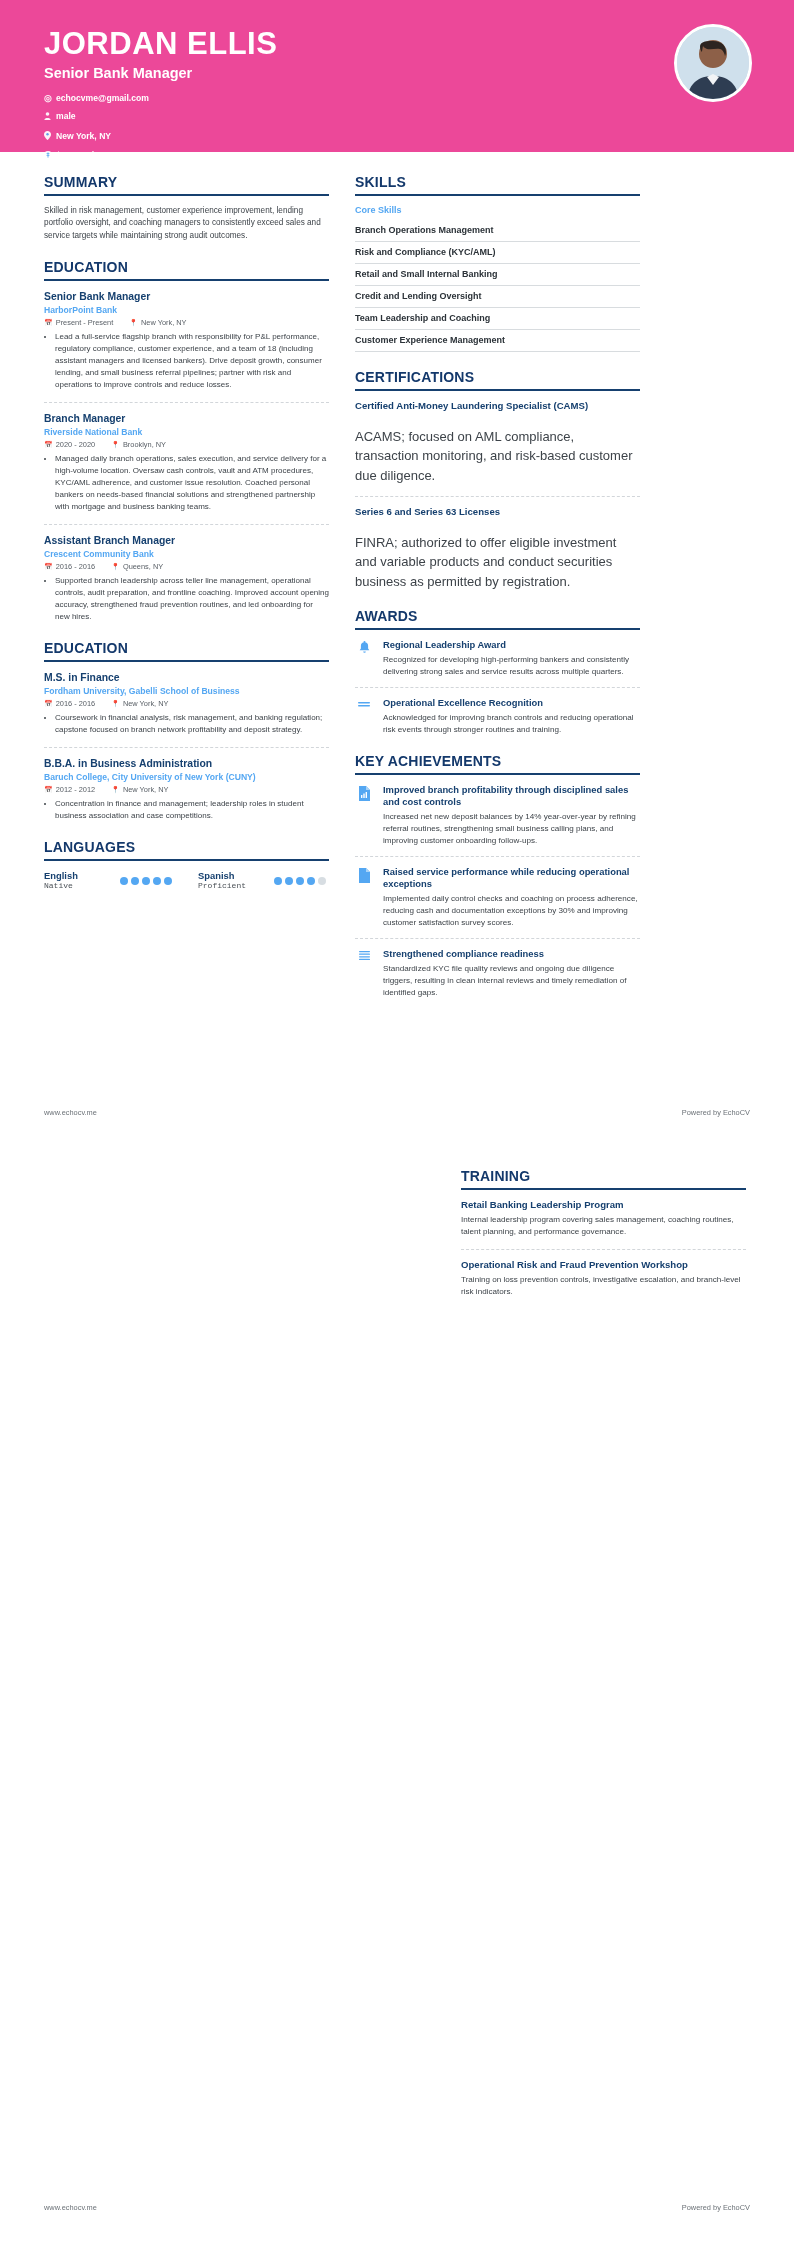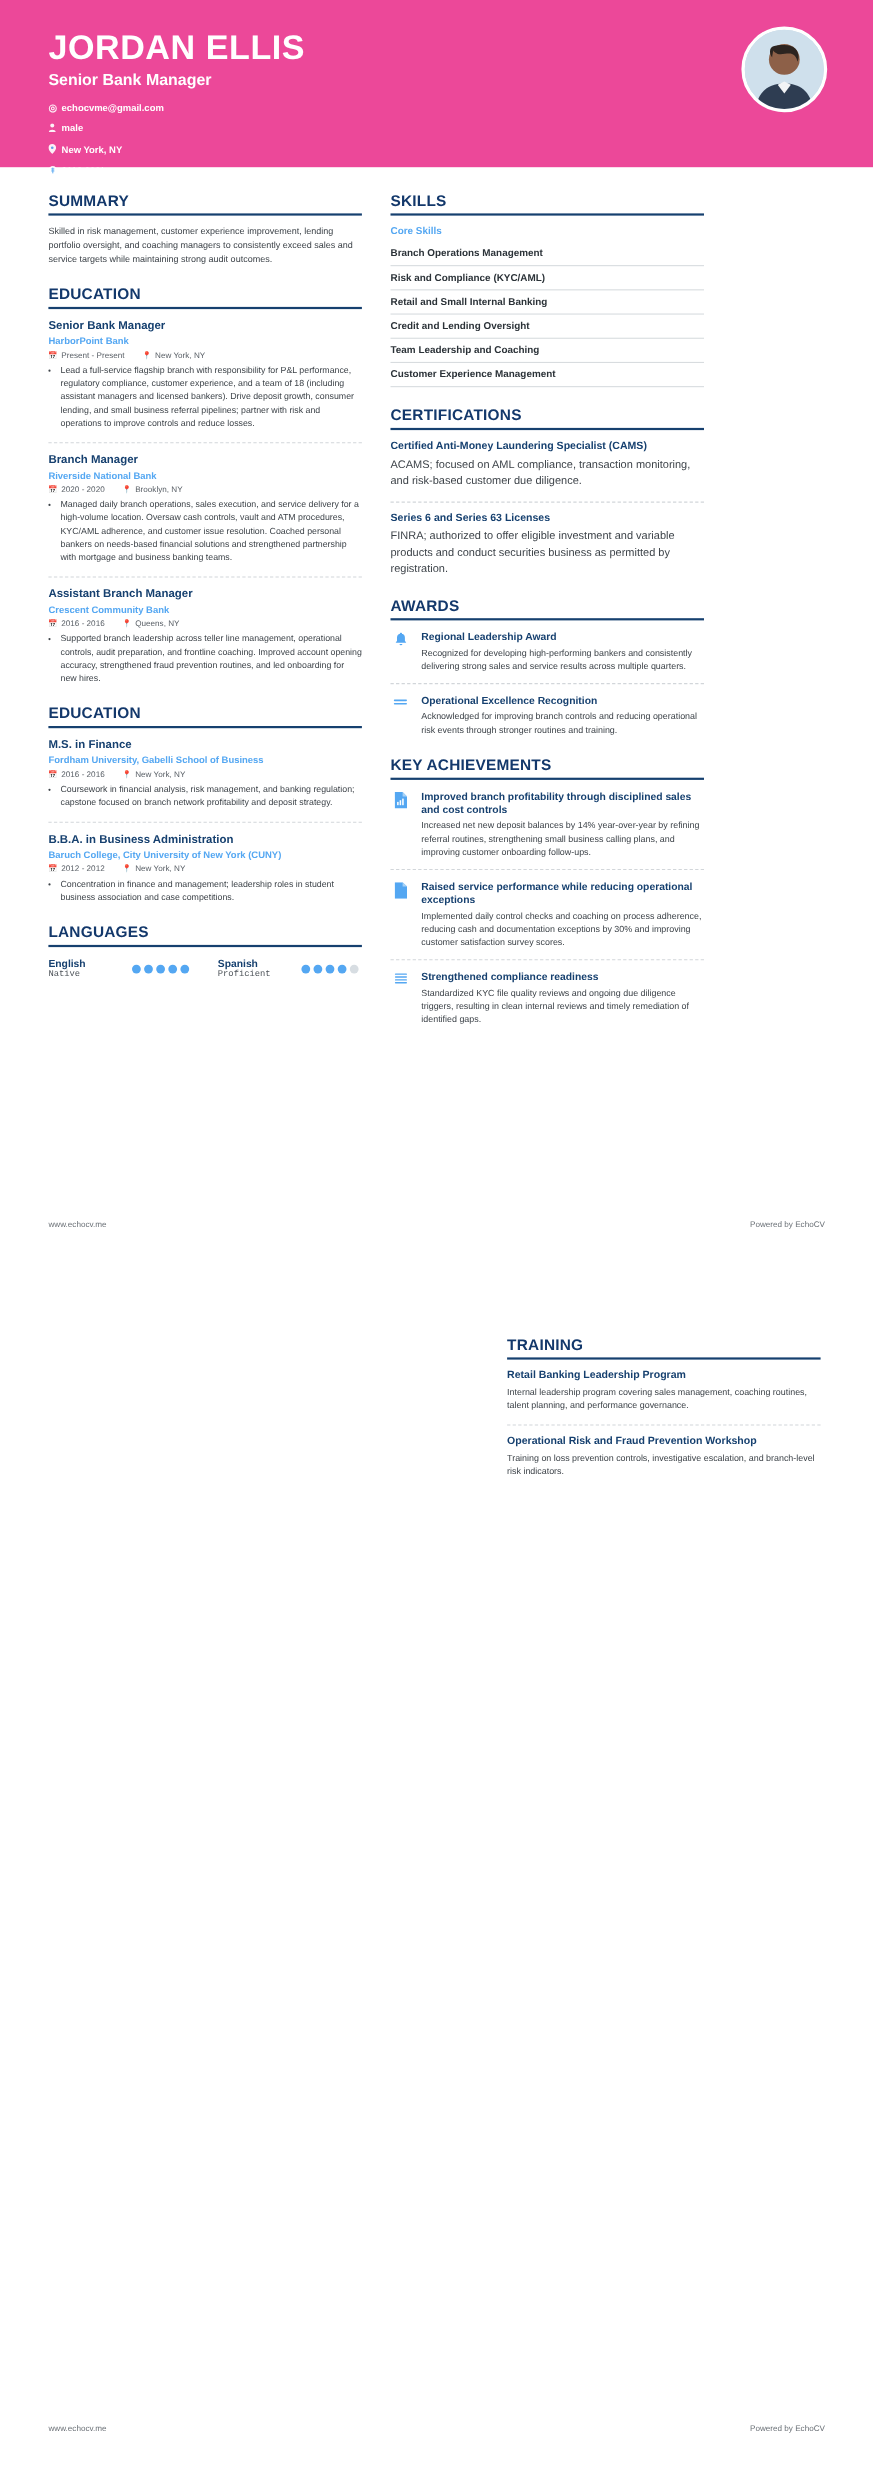--- a/index.html
+++ b/index.html
@@ -156,24 +156,24 @@
   .skill-item:first-of-type { padding-top: 0; }
 
   
   .cert-title {
     font-size: 9.6px;
     font-weight: bold;
     color: #16406f;
     line-height: 1.22;
   }
   .cert-desc {
-    font-size: 10px;
+    font-size: 13px;
     line-height: 1.5;
     color: #3d4349;
-    margin-top: 3px;
+    margin-top: 15px;
   }
 
   
   .ico-entry { display: flex; gap: 10px; }
   .ico-box {
     width: 18px;
     flex: 0 0 18px;
     padding-top: 2px;
     text-align: center;
     color: #54a7f2;
@@ -226,21 +226,20 @@
     color: #6b7177;
     gap: 10px;
   }
   .footer-1 { top: 1108px; }
   .footer-2 { top: 2203px; }
   .page2-right {
     position: absolute;
     top: 1168px;
     left: 461px;
     width: 285px;
-    margin-top: 46px;
   }
   .train-title {
     font-size: 9.6px;
     font-weight: bold;
     color: #16406f;
     line-height: 1.25;
   }
   .train-desc {
     font-size: 8.1px;
     line-height: 1.5;

